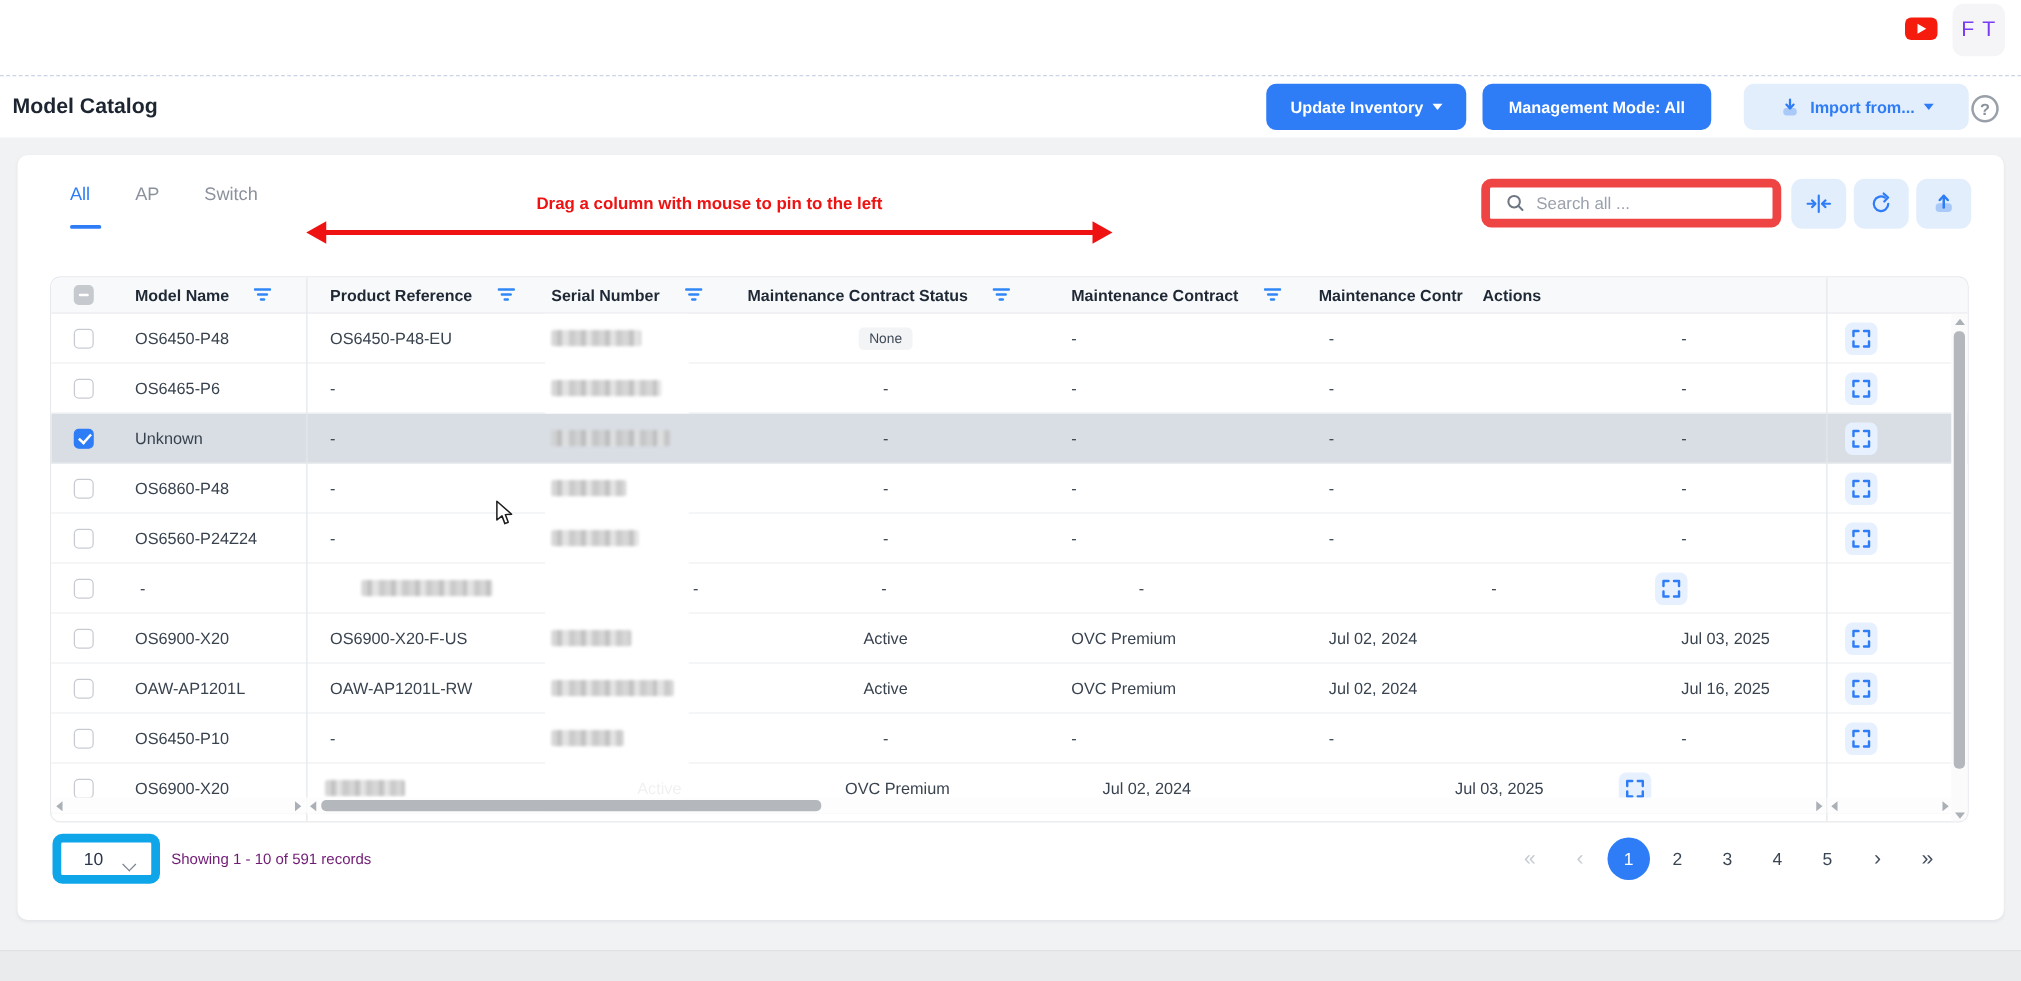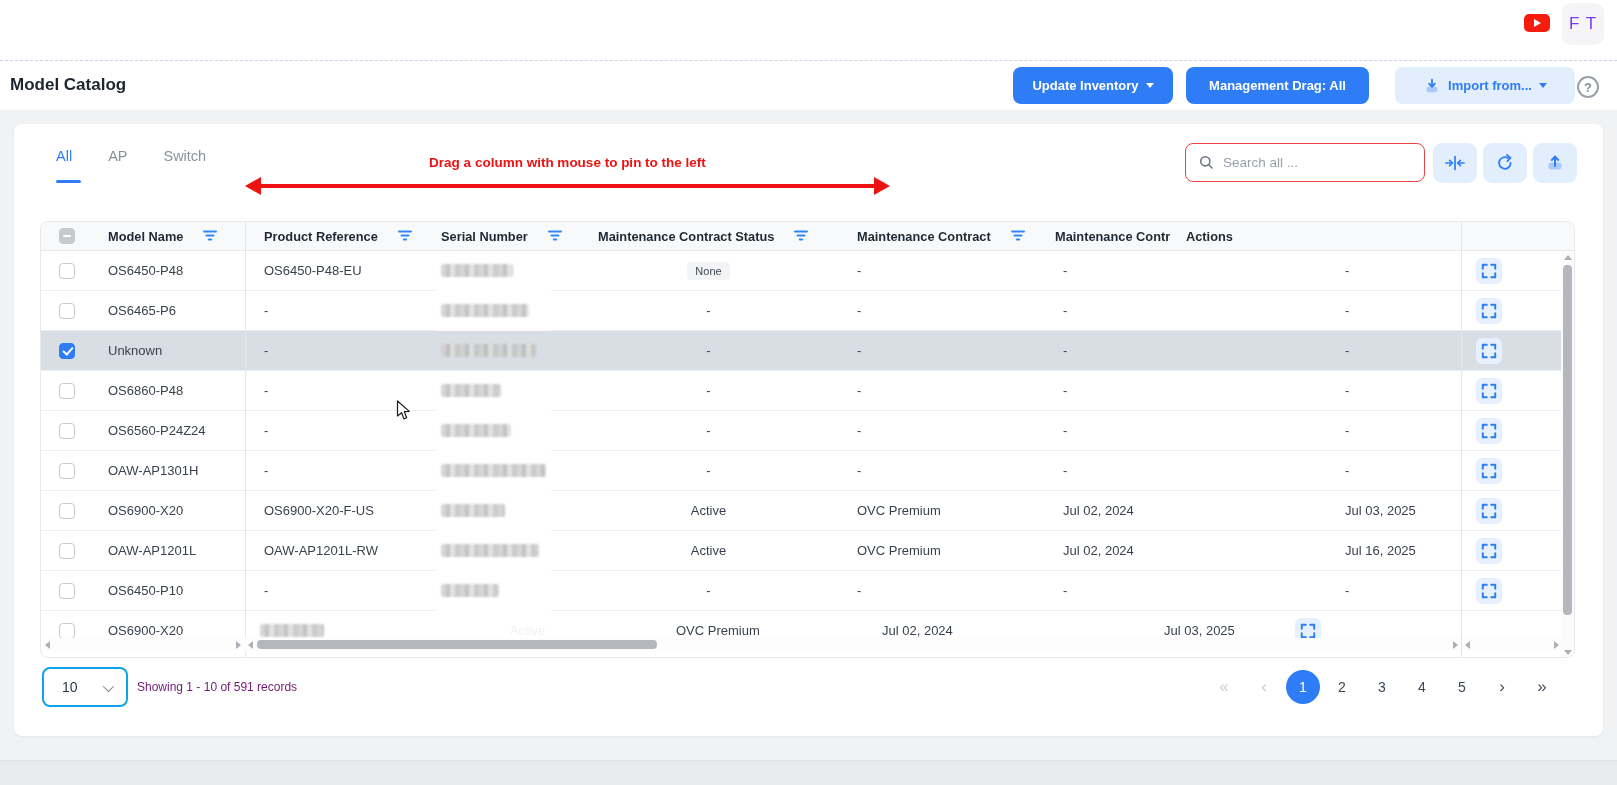--- a/index.html
+++ b/index.html
@@ -43,21 +43,21 @@
   .tab-underline{left:56px;top:180px;width:25px;height:3px;background:var(--primary);border-radius:2px;z-index:3}
 
   
   .annot-text{left:245px;top:155px;width:645px;text-align:center;font-size:13.5px;font-weight:700;color:var(--red);z-index:4}
   .annot-arrow{left:245px;top:177px;width:645px;height:18px;z-index:4}
   .annot-arrow .shaft{position:absolute;left:12px;right:12px;top:7px;height:4px;background:var(--red)}
   .annot-arrow .head-l{position:absolute;left:0;top:0;border-top:9px solid transparent;border-bottom:9px solid transparent;border-right:16px solid var(--red)}
   .annot-arrow .head-r{position:absolute;right:0;top:0;border-top:9px solid transparent;border-bottom:9px solid transparent;border-left:16px solid var(--red)}
 
   
-  .search-box{left:1185px;top:143px;width:240px;height:39px;border:1px solid #ef4444;border-radius:8px;background:#fff;z-index:3;
+  .search-box{left:1185px;top:143px;width:240px;height:39px;border:7px solid #ef4444;border-radius:8px;background:#fff;z-index:3;
     display:flex;align-items:center;padding-left:13px;gap:9px}
   .search-box input{border:none;outline:none;font-family:inherit;font-size:13.5px;color:#333;width:185px;background:transparent}
   .search-box input::placeholder{color:#9aa1ab}
   .icon-btn{width:44px;height:40px;background:var(--soft-blue);border-radius:9px;border:none;cursor:pointer;z-index:3;
     display:flex;align-items:center;justify-content:center}
   .ib-collapse{left:1433px;top:143px}.ib-refresh{left:1483px;top:143px}.ib-upload{left:1533px;top:143px}
 
   
   .table-wrap{left:40px;top:221px;width:1535px;height:437px;background:#fff;border:1px solid var(--border);border-radius:8px;overflow:hidden;z-index:3}
   .thead{display:flex;height:29px;background:#f8f9fa;border-bottom:1px solid var(--border);align-items:center}
@@ -100,21 +100,21 @@
   .hsb .thumb{position:absolute;left:12px;top:2px;width:400px;height:9px;background:#b4b8bd;border-radius:4px;cursor:pointer}
   .tri{width:0;height:0;position:absolute;cursor:pointer}
   .tri-l{border-top:4px solid transparent;border-bottom:4px solid transparent;border-right:5px solid #aab0b6;left:3px;top:2.5px}
   .tri-r{border-top:4px solid transparent;border-bottom:4px solid transparent;border-left:5px solid #aab0b6;right:3px;top:2.5px}
   .vsb{position:absolute;right:0;top:29px;width:13px;height:408px;background:#fbfbfc;z-index:5}
   .vsb .thumb{position:absolute;left:2px;top:14px;width:9px;height:350px;background:#b4b8bd;border-radius:4px;cursor:pointer}
   .tri-u{border-left:4px solid transparent;border-right:4px solid transparent;border-bottom:5px solid #aab0b6;left:2.5px;top:4px}
   .tri-d{border-left:4px solid transparent;border-right:4px solid transparent;border-top:5px solid #aab0b6;left:2.5px;bottom:4px}
 
   
-  .pagesize{left:42px;top:667px;width:86px;height:40px;border:2px solid #0ea5e9;border-radius:8px;background:#fff;z-index:3;
+  .pagesize{left:42px;top:667px;width:86px;height:40px;border:7px solid #0ea5e9;border-radius:8px;background:#fff;z-index:3;
     display:flex;align-items:center;cursor:pointer}
   .pagesize .val{font-size:14px;color:#2b3648;padding-left:18px}
   .pagesize .chev{position:absolute;right:15px;top:15px;width:8px;height:8px;border:solid #7c8591;border-width:0 1.8px 1.8px 0;transform:rotate(45deg) translateY(-2px)}
   .showing{left:137px;top:680px;font-size:12px;color:#701a75;z-index:3}
   .pagination{left:1206px;top:669px;display:flex;align-items:center;gap:4px;z-index:3}
   .pg{width:36px;height:36px;display:flex;align-items:center;justify-content:center;font-size:14px;color:#3a4554;cursor:pointer;border-radius:50%}
   .pg.active{background:var(--primary);color:#fff;width:34px;height:34px}
   .pg-nav{font-size:17px}
   .pg-disabled{color:#c7ccd3}
   .pg-dark{color:#46505e}
@@ -128,21 +128,21 @@
 <div class="abs yt-btn"></div>
 <div class="abs user-chip">F T</div>
 
 <div class="abs toolbar"></div>
 <div class="abs page-title">Model Catalog</div>
 <button class="abs btn btn-primary btn-update">
   <span>Update Inventory</span>
   <span class="caret"></span>
 </button>
 <button class="abs btn btn-primary btn-mgmt">
-  <span>Management Drag: All</span>
+  <span>Management Mode: All</span>
 </button>
 <button class="abs btn btn-import">
   <span style="display:flex">
     <svg width="18" height="18" viewBox="0 0 20 20">
         <rect x="4" y="10.5" width="12" height="6.5" rx="3" fill="#a9c9f9"></rect>
         <path d="M10 3 V10.5" stroke="#2e7cf6" stroke-width="2" fill="none" stroke-linecap="round"></path>
         <path d="M6.8 7.4 L10 10.8 L13.2 7.4" stroke="#2e7cf6" stroke-width="2" fill="none" stroke-linecap="round" stroke-linejoin="round"></path>
       </svg>
   </span>
   <span>Import from...</span>
@@ -378,21 +378,20 @@
               <path d="M16 11.5 V16 H11.5" fill="none" stroke="#2e7cf6" stroke-width="2.2" stroke-linecap="round" stroke-linejoin="round"></path>
               <path d="M6.5 16 H2 V11.5" fill="none" stroke="#2e7cf6" stroke-width="2.2" stroke-linecap="round" stroke-linejoin="round"></path>
             </svg>
       </span>
     </div>
   </div>
       <div class="tr">
     <div class="td c-check">
           <span class="cb"></span>
         </div>
-    <div class="td c-model">OAW-AP1301H</div>
     <div class="td c-ref">-</div>
     <div class="td c-serial">
           <span class="redact" style="width: 105px;"></span>
         </div>
     <div class="td c-status">-</div>
     <div class="td c-contract">-</div>
     <div class="td c-start">-</div>
     <div class="td c-end">-</div>
     <div class="td c-actions">
       <span class="expand-btn">

